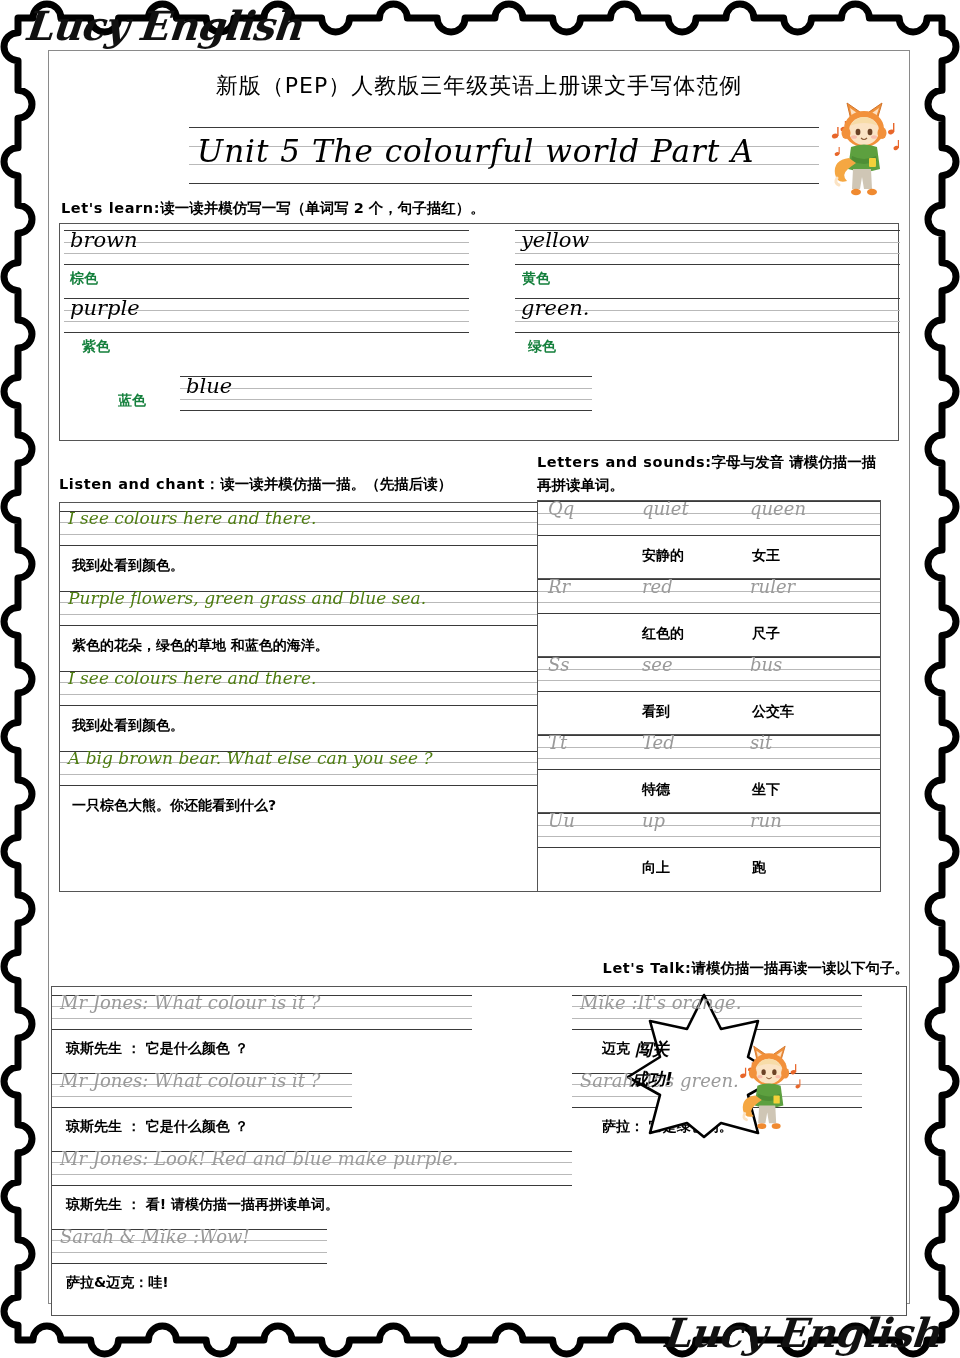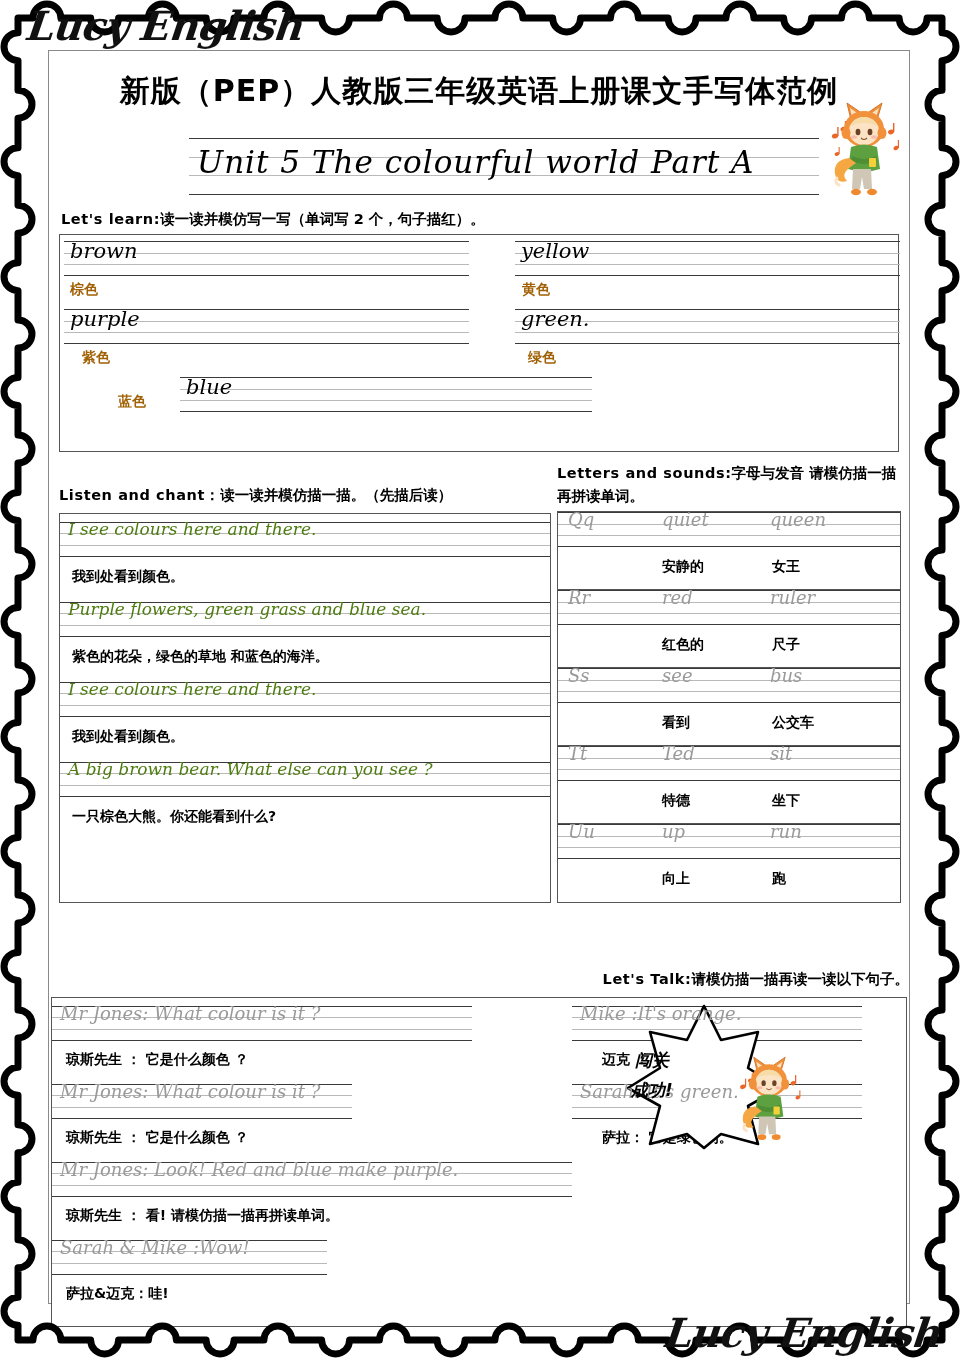--- a/index.html
+++ b/index.html
@@ -41,22 +41,22 @@
     width: 862px; height: 1254px;
     border: 1px solid #8a8a8a;
     background: #fff;
     z-index: 2;
   }
 
   
   #page-title {
     text-align: center;
     font-family: "DejaVu Sans", sans-serif;
-    font-weight: bold;
-    font-size: 30px;
+    font-weight: normal;
+    font-size: 22px;
     color: #000;
     margin-top: 20px;
     letter-spacing: 1px;
   }
 
   
   .mascot { position: absolute; z-index: 6; }
   #mascot-top { right: 6px; top: 45px; width: 78px; height: 105px; }
   #mascot-star { right: 88px; bottom: 12px; width: 70px; height: 96px; }
 
@@ -130,37 +130,37 @@
     position: absolute;
     left: 6px; top: -2px;
     font-size: 21px;
     color: #000;
   }
   .vocab-cn {
     position: absolute;
     font-size: 14px;
     font-weight: bold;
     font-family: "DejaVu Sans", sans-serif;
-    color: #a16207;
+    color: #15803d;
   }
   #cn-brown  { left: 10px;  top: 46px; }
   #cn-yellow { left: 462px; top: 46px; }
   #cn-purple { left: 22px;  top: 46px; }
   #cn-green  { left: 468px; top: 46px; }
 
   
-  #vocab-row-blue { position: relative; height: 60px; }
+  #vocab-row-blue { position: relative; height: 60px; margin-top: 10px; }
   #cn-blue { position: absolute; left: 58px; top: 22px; font-size: 14px; font-weight: bold; font-family: "DejaVu Sans", sans-serif; }
   #slot-blue { position: absolute; left: 120px; top: 6px; width: 412px; height: 34px; }
 
   
   #middle { position: relative; margin-top: 10px; height: 500px; }
 
   #chant-col { position: absolute; left: 10px; top: 22px; width: 492px; }
-  #letters-col { position: absolute; left: 508px; top: 0px; width: 344px; }
+  #letters-col { position: absolute; left: 488px; top: 0px; width: 344px; }
 
   #chant-instruction { margin-bottom: 6px; }
   #letters-instruction { margin-bottom: 4px; }
 
   #chant-box { height: 390px; position: relative; padding-top: 4px; }
   .chant-item { position: relative; }
   .chant-guide-wrap { position: relative; height: 34px; margin: 4px 0 0 0; }
   .chant-guide-wrap .guide { left: 0; }
   .chant-en {
     position: absolute; left: 8px; top: -3px;

